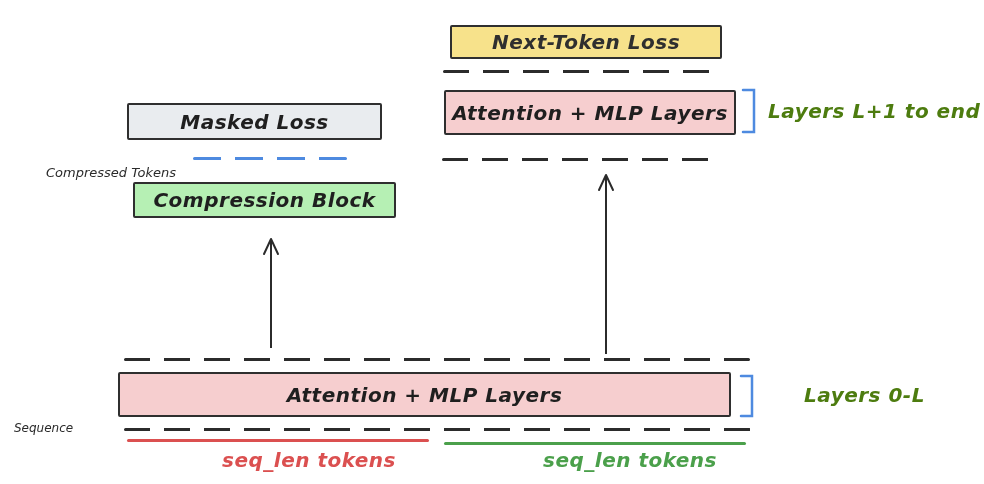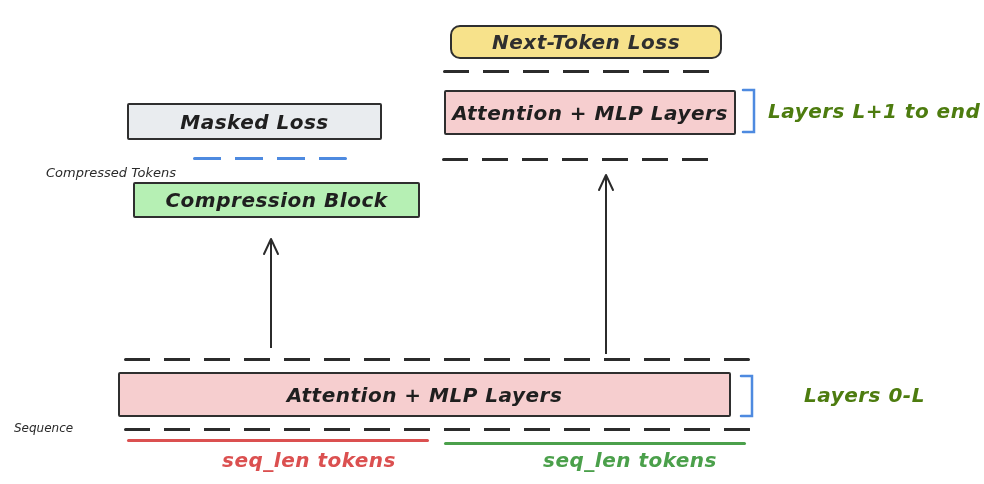--- a/index.html
+++ b/index.html
@@ -36,21 +36,21 @@
   }
   .seq-label{
     position:absolute;font-style:italic;font-weight:600;font-size:20px;
     white-space:nowrap;letter-spacing:0.5px;
   }
   svg.abs{overflow:visible;}
 </style>
 </head>
 <body>
 
-<div class="node" style="left:450px;top:25px;width:272px;height:34px;background:#f7e28b;border-radius:10px;">
+<div class="node" style="left:450px;top:25px;width:272px;height:34px;background:#f7e28b;">
   <span style="color: rgb(47, 47, 47);">Next-Token Loss</span>
 </div>
 <div class="dash-dark" style="left:443px;top:70px;width:276px;"></div>
 
 <div class="node" style="left:444px;top:90px;width:292px;height:45px;background:#f6cecf;">
   <span>Attention + MLP Layers</span>
 </div>
 
 <svg class="abs" style="left:741px;top:86px;" width="18" height="50">
   <path d="M2,4 H13 V46 H2" fill="none" stroke="#4e8ae0" stroke-width="2.5" stroke-linecap="round"></path>
@@ -59,21 +59,21 @@
 
 <div class="dash-dark" style="left:442px;top:158px;width:276px;"></div>
 
 <div class="node" style="left:127px;top:103px;width:255px;height:37px;background:#e9ecef;">
   <span>Masked Loss</span>
 </div>
 
 <div class="small-label" style="left:46px;top:155px;margin-top:10px;">Compressed Tokens</div>
 <div class="dash-blue" style="left:193px;top:157px;width:154px;"></div>
 
-<div class="node" style="left:133px;top:182px;width:287px;height:36px;background:#b6f0b4;">
+<div class="node" style="left:133px;top:182px;width:263px;height:36px;background:#b6f0b4;">
   <span>Compression Block</span>
 </div>
 
 <svg class="abs" style="left:259px;top:235px;" width="24" height="116">
   <line x1="12" y1="113" x2="12" y2="6" stroke="#2b2b2b" stroke-width="2"></line>
   <polyline points="5,19 12,4 19,19" fill="none" stroke="#2b2b2b" stroke-width="2" stroke-linecap="round" stroke-linejoin="round"></polyline>
 </svg>
 
 <svg class="abs" style="left:594px;top:171px;" width="24" height="186">
   <line x1="12" y1="183" x2="12" y2="6" stroke="#2b2b2b" stroke-width="2"></line>

